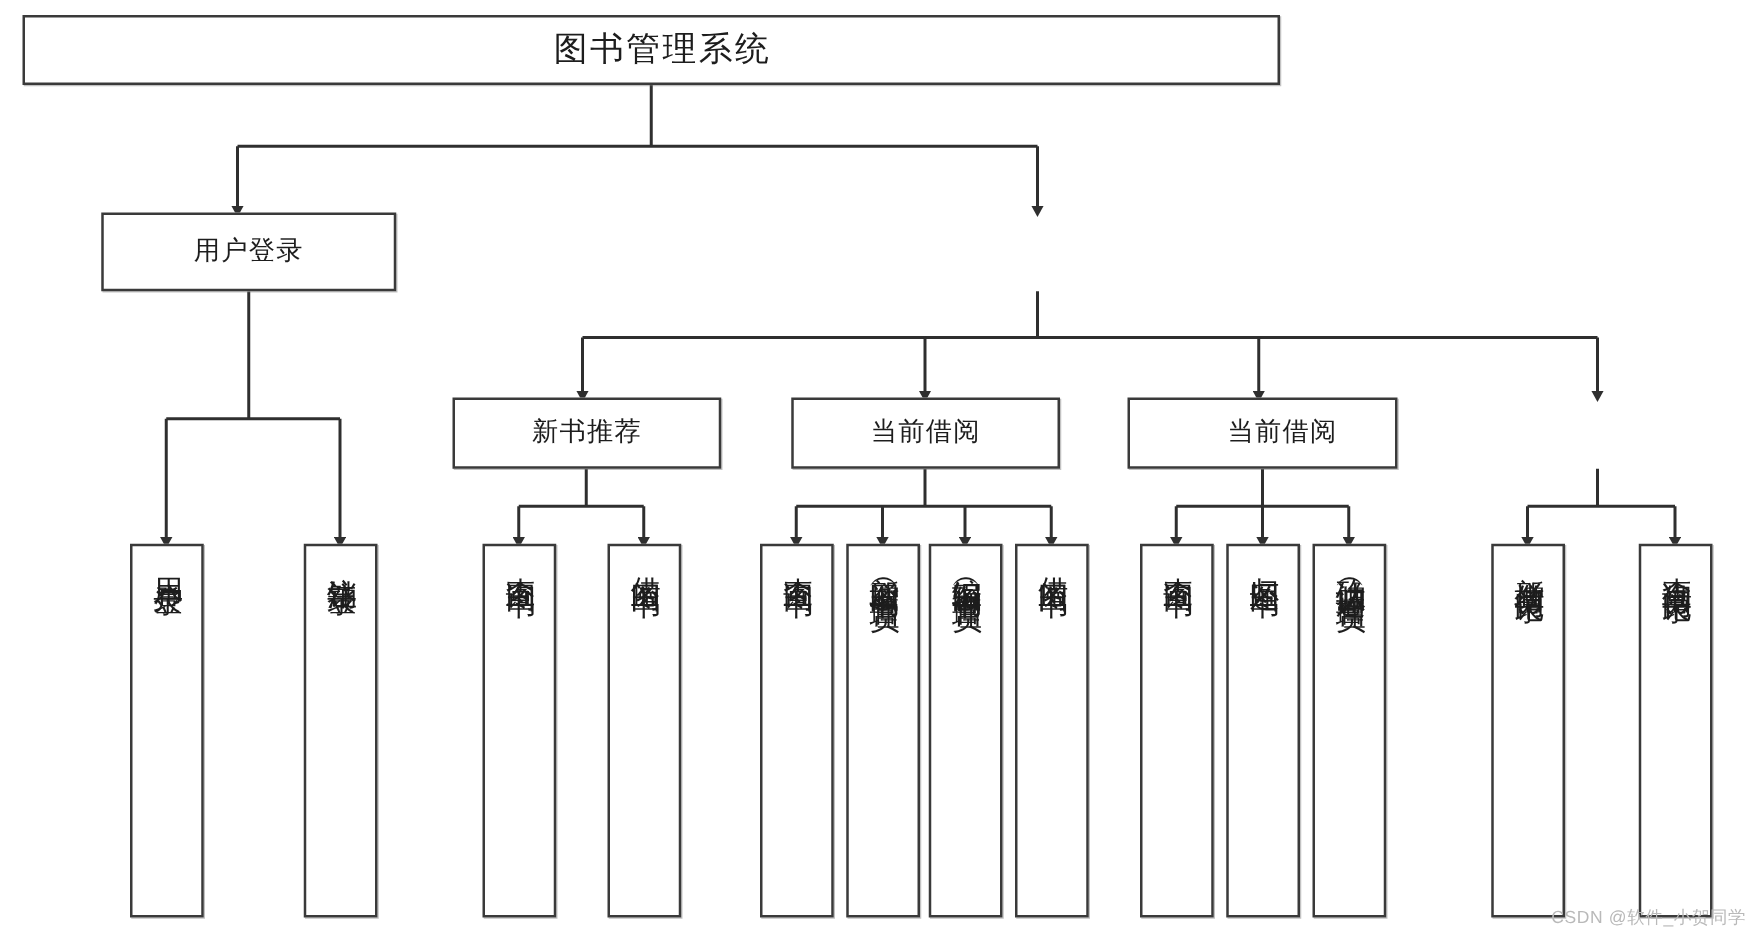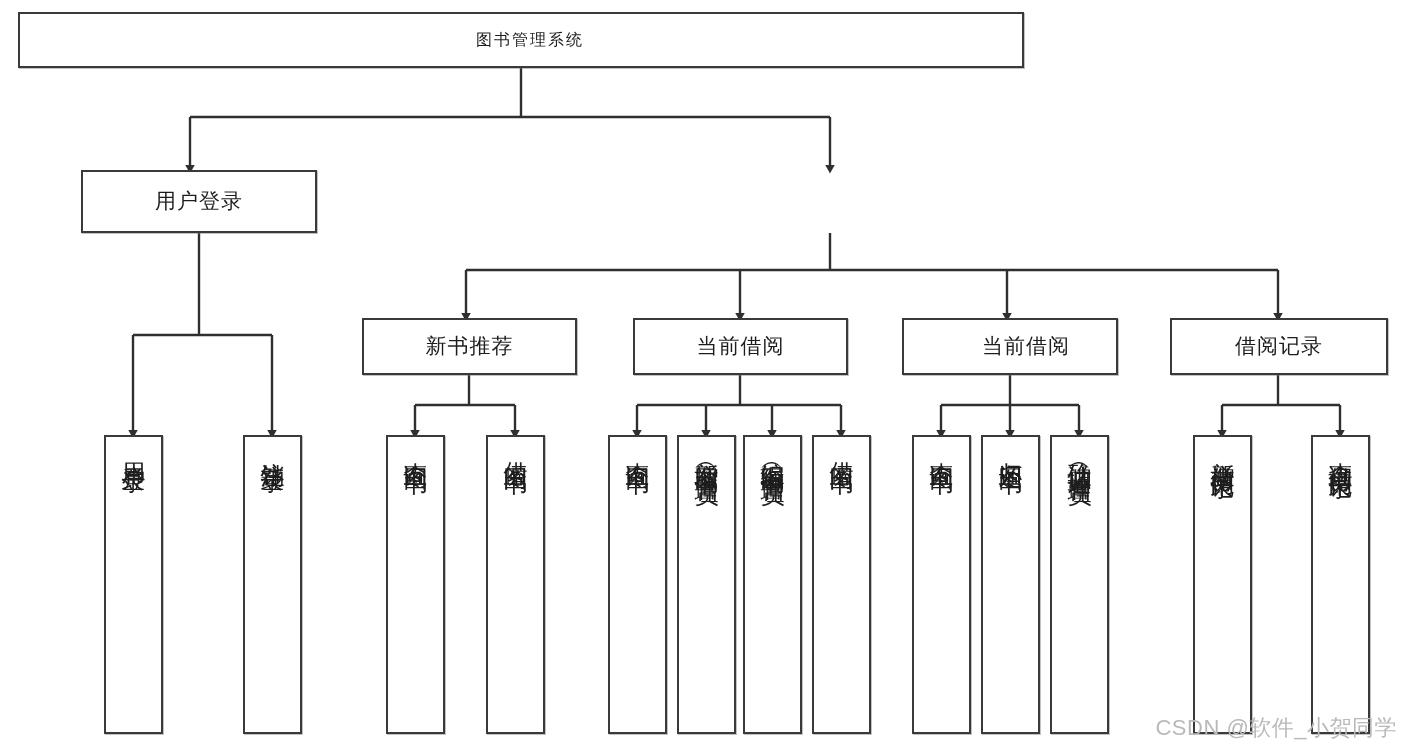--- a/index.html
+++ b/index.html
@@ -41,21 +41,21 @@
     text-align: center;
     line-height: 1.15;
   }
   
   .node.h .lbl {
     font-size: 21px;
     letter-spacing: 1px;
     white-space: nowrap;
   }
   .node.root .lbl {
-    font-size: 16px;
+    font-size: 27px;
     letter-spacing: 2px;
     margin-left: 18px;
   }
   
   .node.v {
     align-items: flex-start;
     padding-top: 6px;
   }
   .node.v .lbl {
     writing-mode: vertical-rl;
@@ -63,21 +63,21 @@
     font-size: 24px;
     line-height: 1.0;
     letter-spacing: 3px;
     white-space: nowrap;
     margin: 0 auto;
   }
   .watermark {
     position: absolute;
     right: 8px;
     bottom: 4px;
-    font-size: 22px;
+    font-size: 14px;
     color: #b9b9b9;
     letter-spacing: 0.5px;
     white-space: nowrap;
     user-select: none;
   }
 </style>
 </head>
 <body>
 
 <div id="canvas">
@@ -144,23 +144,20 @@
 
   <div class="node h" style="left:362px; top:318px; width:215px; height:57px;">
     <span class="lbl">新书推荐</span>
   </div>
   <div class="node h" style="left:633px; top:318px; width:215px; height:57px;">
     <span class="lbl">当前借阅</span>
   </div>
   <div class="node h" style="left:902px; top:318px; width:216px; height:57px;padding-left:32px;">
     <span class="lbl">当前借阅</span>
   </div>
-  <div class="node h" style="left:1170px; top:318px; width:218px; height:57px;">
-    <span class="lbl">借阅记录</span>
-  </div>
 
   <div class="node v" style="left:104px; top:435px; width:59px; height:299px;">
     <span class="lbl">用户登录</span>
   </div>
   <div class="node v" style="left:243px; top:435px; width:59px; height:299px;">
     <span class="lbl">注销登录</span>
   </div>
 
   <div class="node v" style="left:386px; top:435px; width:59px; height:299px;">
     <span class="lbl">查询图书</span>

